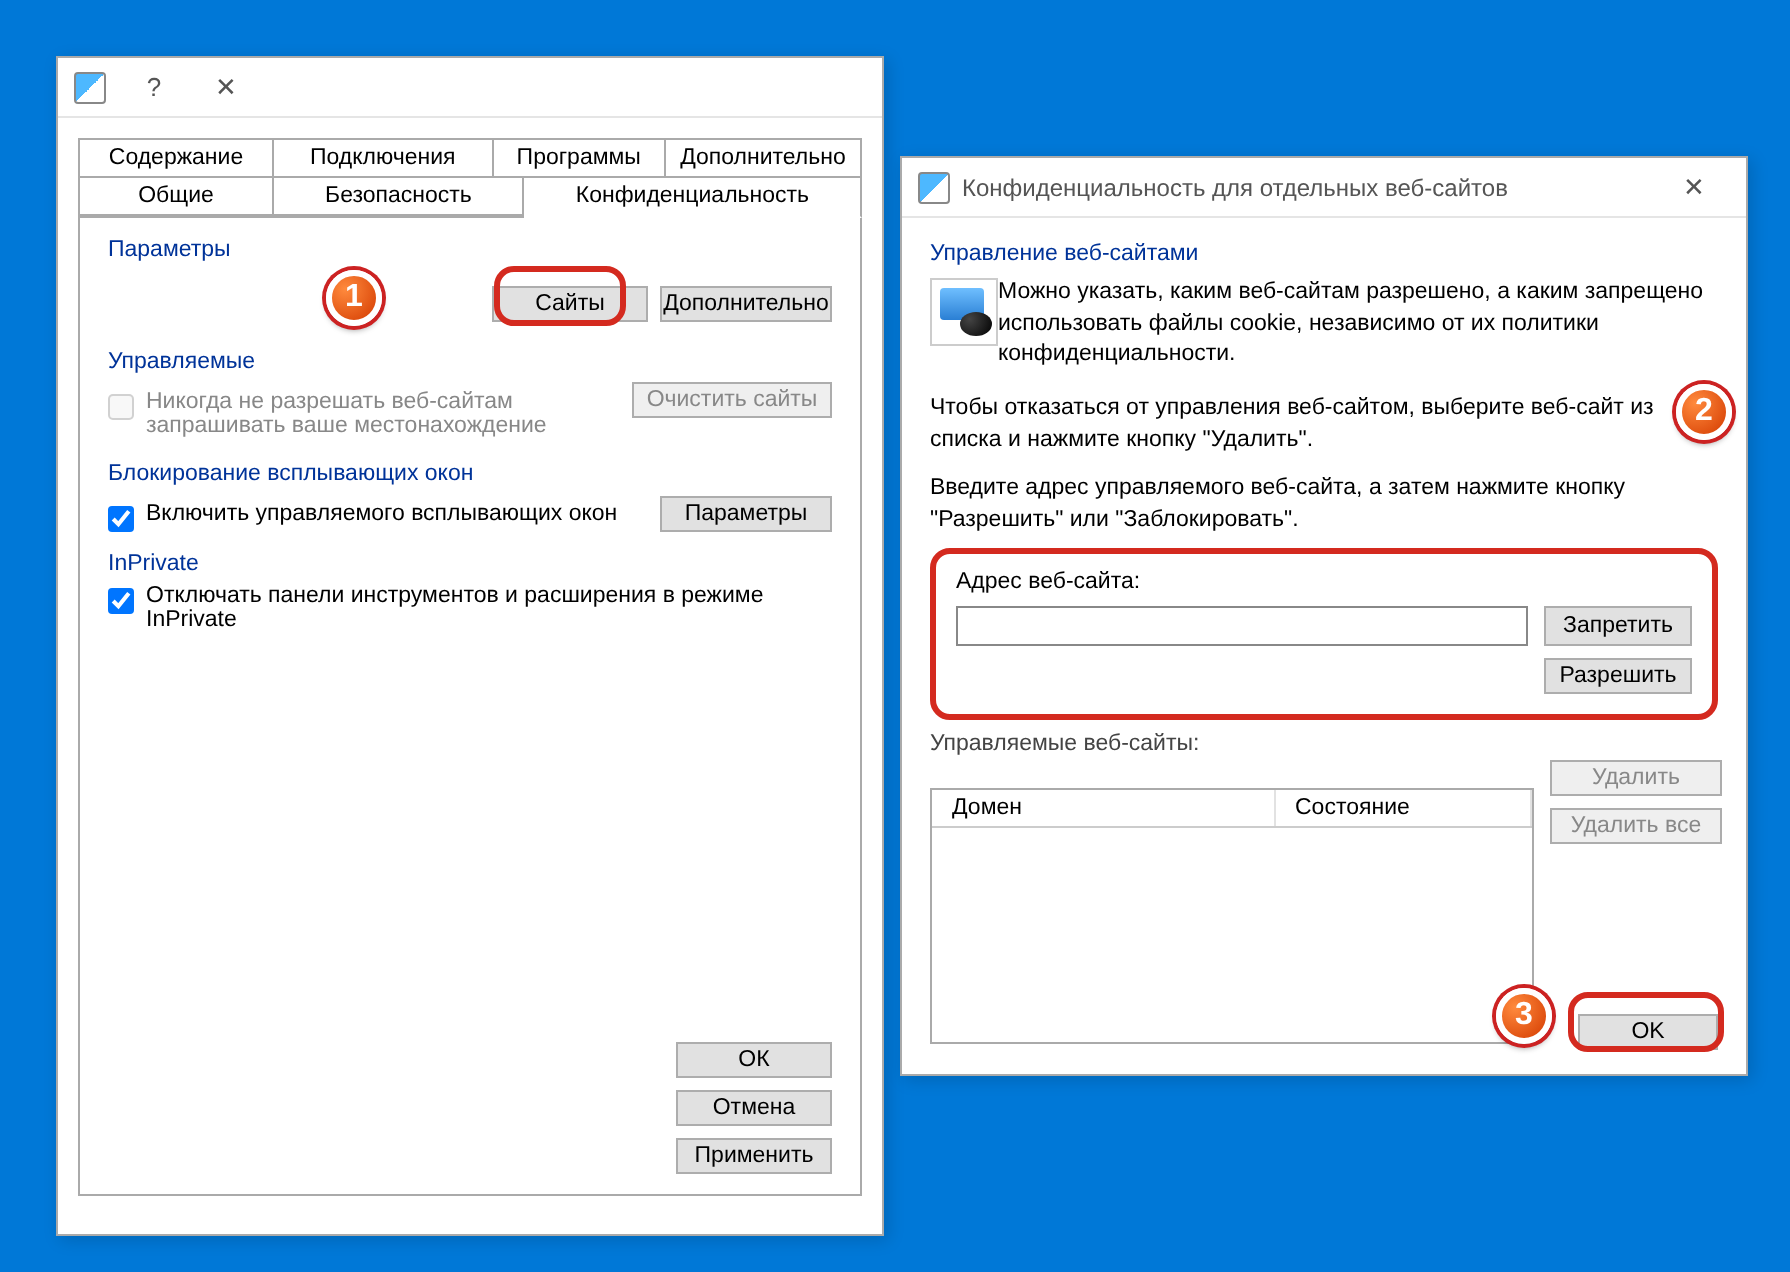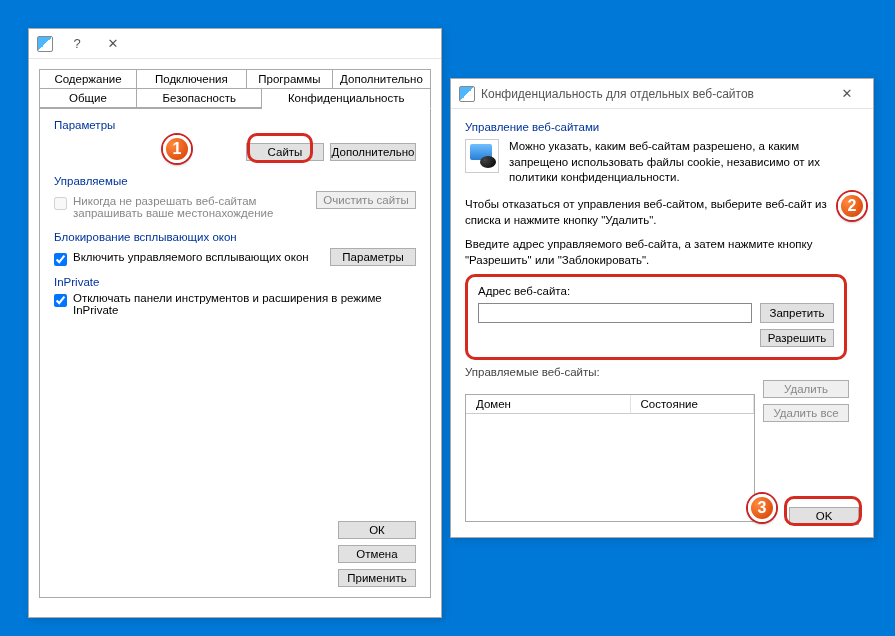--- a/index.html
+++ b/index.html
@@ -26,23 +26,23 @@
 .btn-std { border: 1px solid #adadad; background: #e1e1e1; padding: 2px 0; font-size: 11.5px; text-align: center; cursor: default; min-width: 86px; }
 .btn-std[disabled] { color: #888; background: #efefef; }
 
 .chk { display: flex; align-items: flex-start; gap: 6px; font-size: 11.5px; margin: 4px 0 0 0; }
 .chk input { margin-top: 2px; }
 .chk.disabled { color: #888; }
 
 .footer { position: absolute; bottom: 10px; right: 14px; display: flex; gap: 6px; flex-direction: column; }
 
 
-.rbody { padding: 12px 26px 12px 14px; position: relative; height: calc(100% - 30px); }
+.rbody { padding: 12px 14px 12px 14px; position: relative; height: calc(100% - 30px); }
 .group-title { color: #003399; font-size: 11.5px; }
-.desc-row { display: flex; gap: 10px; margin: 6px 0 10px 0; font-size: 11.5px; }
+.desc-row { display: flex; margin: 6px 0 10px 0; font-size: 11.5px; }
 .desc-icon { width: 34px; height: 34px; flex: none; position: relative; background: #fff; border: 1px solid #ccc; }
 .desc-icon::before { content: ""; position: absolute; left: 4px; top: 4px; width: 22px; height: 16px; background: linear-gradient(#6fbfff,#2a7fd4); border-radius: 2px; }
 .desc-icon::after { content: ""; position: absolute; left: 14px; top: 16px; width: 16px; height: 12px; border-radius: 50%; background: radial-gradient(circle at 30% 30%, #444, #000); }
 
 .addr-area { border: 3px solid #d42a1f; border-radius: 10px; padding: 8px 10px 10px 10px; margin-top: 2px; }
 .input-row { display: flex; gap: 8px; margin: 6px 0; }
 .input-row input { flex: 1; border: 1px solid #888; height: 20px; padding: 0 4px; font-size: 12px; }
 
 .list { position: relative; border: 1px solid #aaa; height: 128px; margin-top: 14px; }
 .list-head { display: flex; background: #fff; border-bottom: 1px solid #ccc; font-size: 11.5px; }

